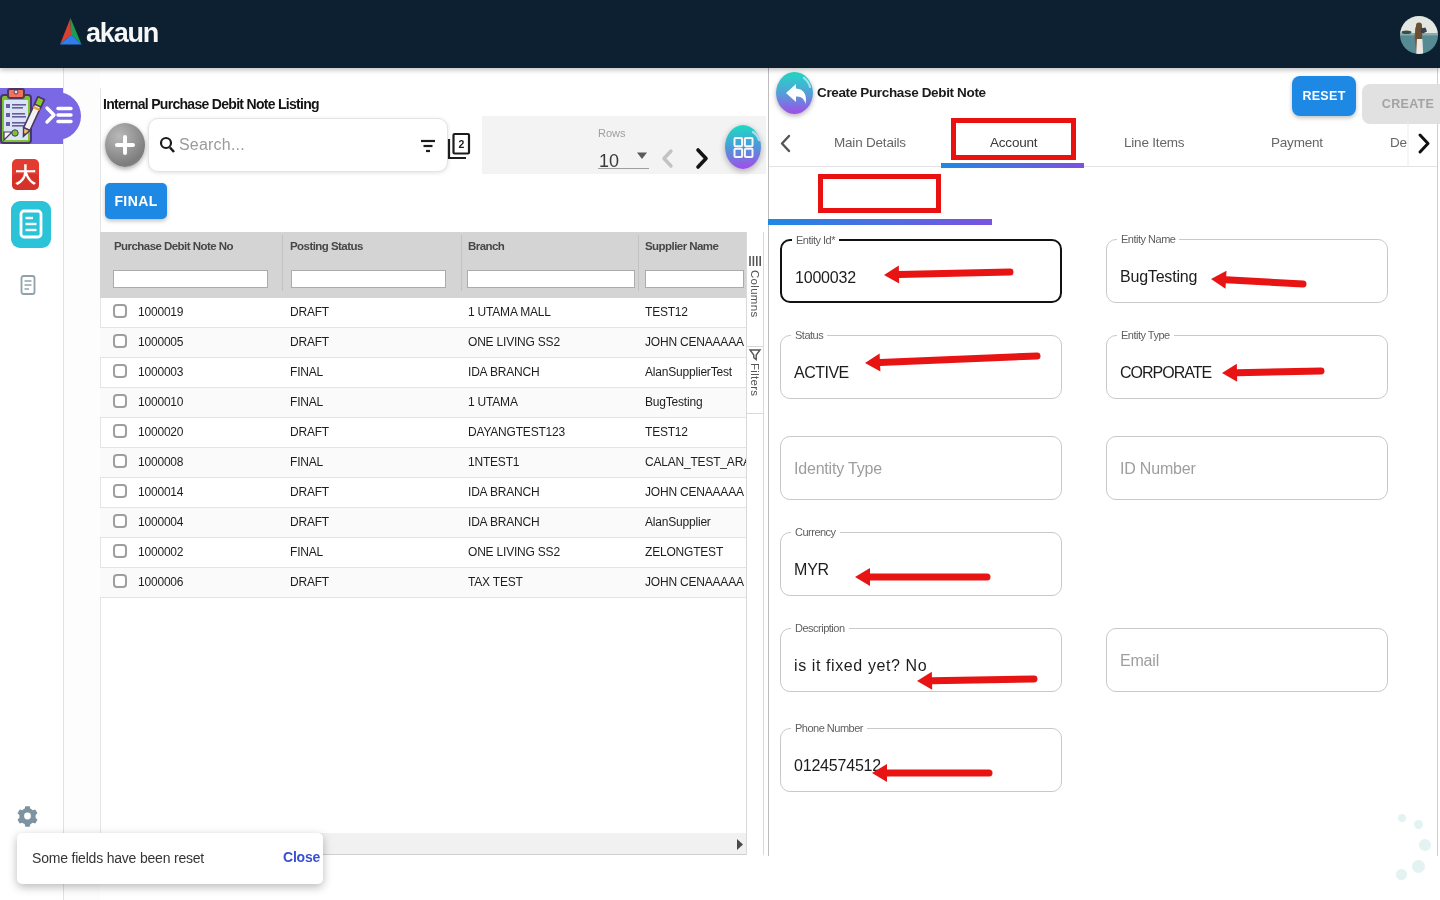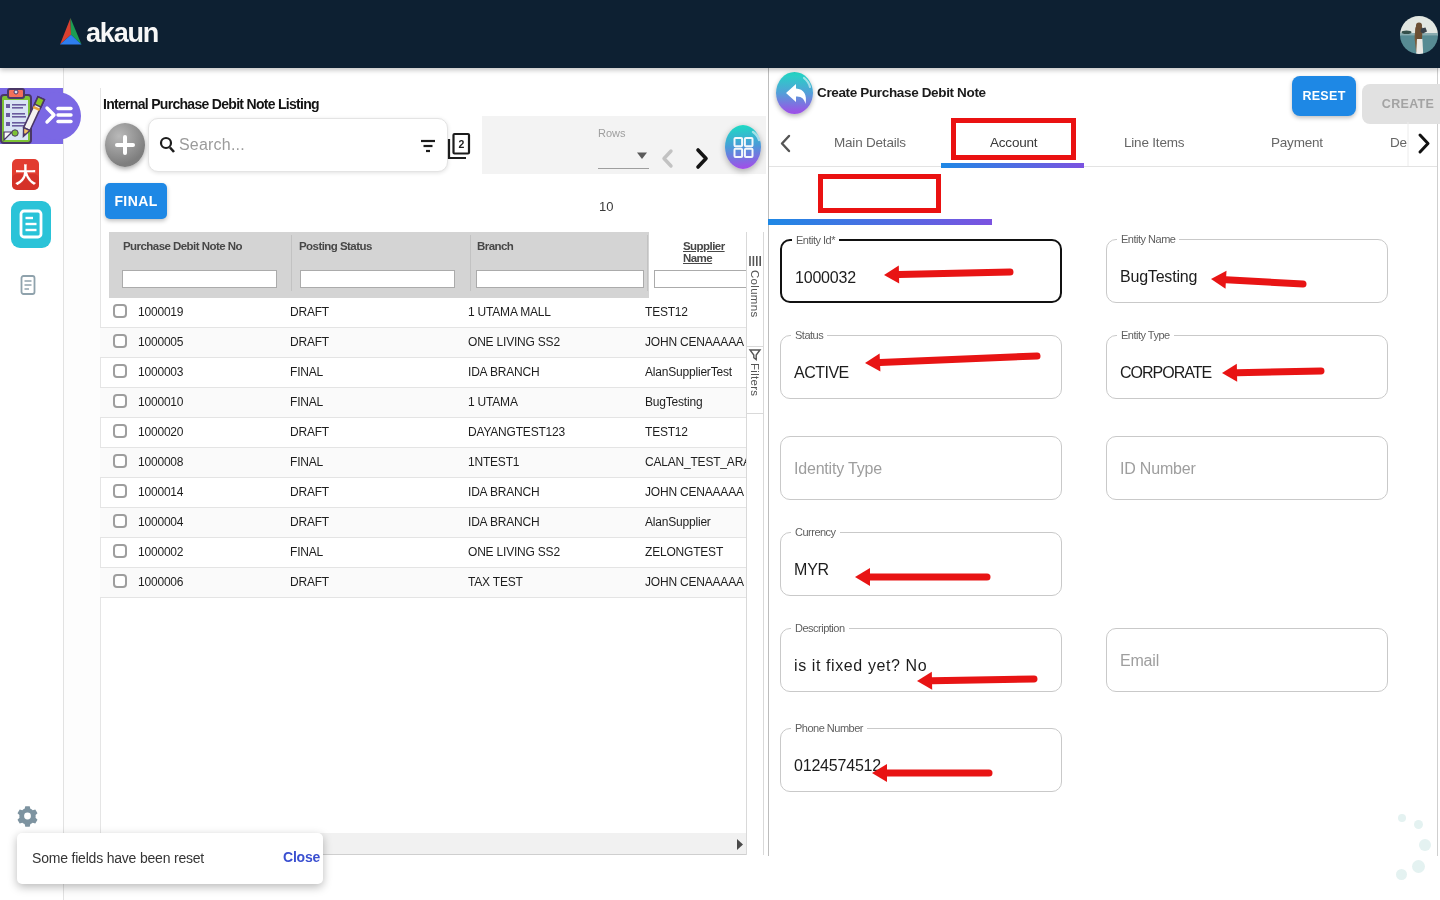--- a/index.html
+++ b/index.html
@@ -30,31 +30,31 @@
   #title { position:absolute; left:103px; top:96px; font-size:14px; font-weight:bold; color:#141414;
     letter-spacing:-0.7px; }
   #plusbtn { position:absolute; left:105px; top:123px; width:40px; height:44px; border-radius:50%;
     background:radial-gradient(circle at 35% 30%, #b9b9b9, #7e7e7e 70%);
     box-shadow:0 2px 5px rgba(0,0,0,0.35); }
   #searchbox { position:absolute; left:148px; top:118px; width:300px; height:54px; background:#fff;
     border:1px solid #e4e4e4; border-radius:10px; box-shadow:0 1px 4px rgba(0,0,0,0.12); }
   #searchtxt { position:absolute; left:30px; top:17px; font-size:16px; color:#9b9b9b; letter-spacing:0.2px; }
   #rowsband { position:absolute; left:482px; top:116px; width:284px; height:58px; background:#f3f3f3; }
   #rowslab { position:absolute; left:598px; top:127px; font-size:11px; color:#9e9e9e; }
-  #rowsval { position:absolute; left:599px; top:151px; font-size:13px; color:#3a3a3a;margin-top:48px; }
+  #rowsval { position:absolute; left:599px; top:151px; font-size:18px; color:#3a3a3a; }
   #rowsline { position:absolute; left:598px; top:168px; width:51px; height:1px; background:#9e9e9e; }
   #gridbtn { position:absolute; left:725px; top:125px; width:36px; height:44px; border-radius:50%;
     background:linear-gradient(175deg, #1ed9c4 4%, #4a9bd8 48%, #a14fe8 95%);
     box-shadow:0 2px 6px rgba(0,0,0,0.3); }
   #finalbtn { position:absolute; left:105px; top:183px; width:62px; height:36px; background:#1e88e5;
     border-radius:5px; color:#fff; font-size:14px; font-weight:bold; text-align:center;
     line-height:36px; letter-spacing:0.4px; box-shadow:0 2px 4px rgba(0,0,0,0.25); }
 
   
-  #thead { position:absolute; left:100px; top:232px; width:540px; height:66px; background:#d4d4d4;margin-left:9px; }
+  #thead { position:absolute; left:100px; top:232px; width:646px; height:66px; background:#d4d4d4; }
   .th { position:absolute; top:8px; font-size:11.5px; font-weight:bold; color:#474747; letter-spacing:-0.55px; }
   .thsep { position:absolute; top:3px; width:1px; height:56px; background:#c2c2c2; }
   .finp { position:absolute; top:38px; height:18px; background:#fff; border:1px solid #ababab; }
   .trow { position:absolute; left:100px; width:646px; height:30px; border-bottom:1px solid #e4e4e4;
     font-size:12px; letter-spacing:-0.2px; color:#1e1e1e; }
   .trow.alt { background:#fafafa; }
   .cb { position:absolute; left:13px; top:6px; width:14px; height:14px; border:2px solid #9e9e9e;
     border-radius:4px; background:#fff; }
   .c1 { position:absolute; left:38px; top:7px; }
   .c2 { position:absolute; left:190px; top:7px; }
@@ -199,21 +199,21 @@
   <div id="rowslab">Rows</div>
   <div id="rowsval">10</div>
   <div id="rowsline"></div>
   <div id="gridbtn"></div>
   <div id="finalbtn">FINAL</div>
 
   <div id="thead">
     <div class="th" style="left:14px;">Purchase Debit Note No</div>
     <div class="th" style="left:190px;">Posting Status</div>
     <div class="th" style="left:368px;">Branch</div>
-    <div class="th" style="left:574px;text-decoration:underline;">Supplier Name</div>
+    <div class="th" style="left:545px;">Supplier Name</div>
     <div class="thsep" style="left:182px;"></div>
     <div class="thsep" style="left:361px;"></div>
     <div class="thsep" style="left:538px;"></div>
     <div class="finp" style="left:13px; width:155px;"></div>
     <div class="finp" style="left:191px; width:155px;"></div>
     <div class="finp" style="left:367px; width:168px;"></div>
     <div class="finp" style="left:545px; width:99px;"></div>
   </div>
 
   <div class="trow" style="top:298px;">

